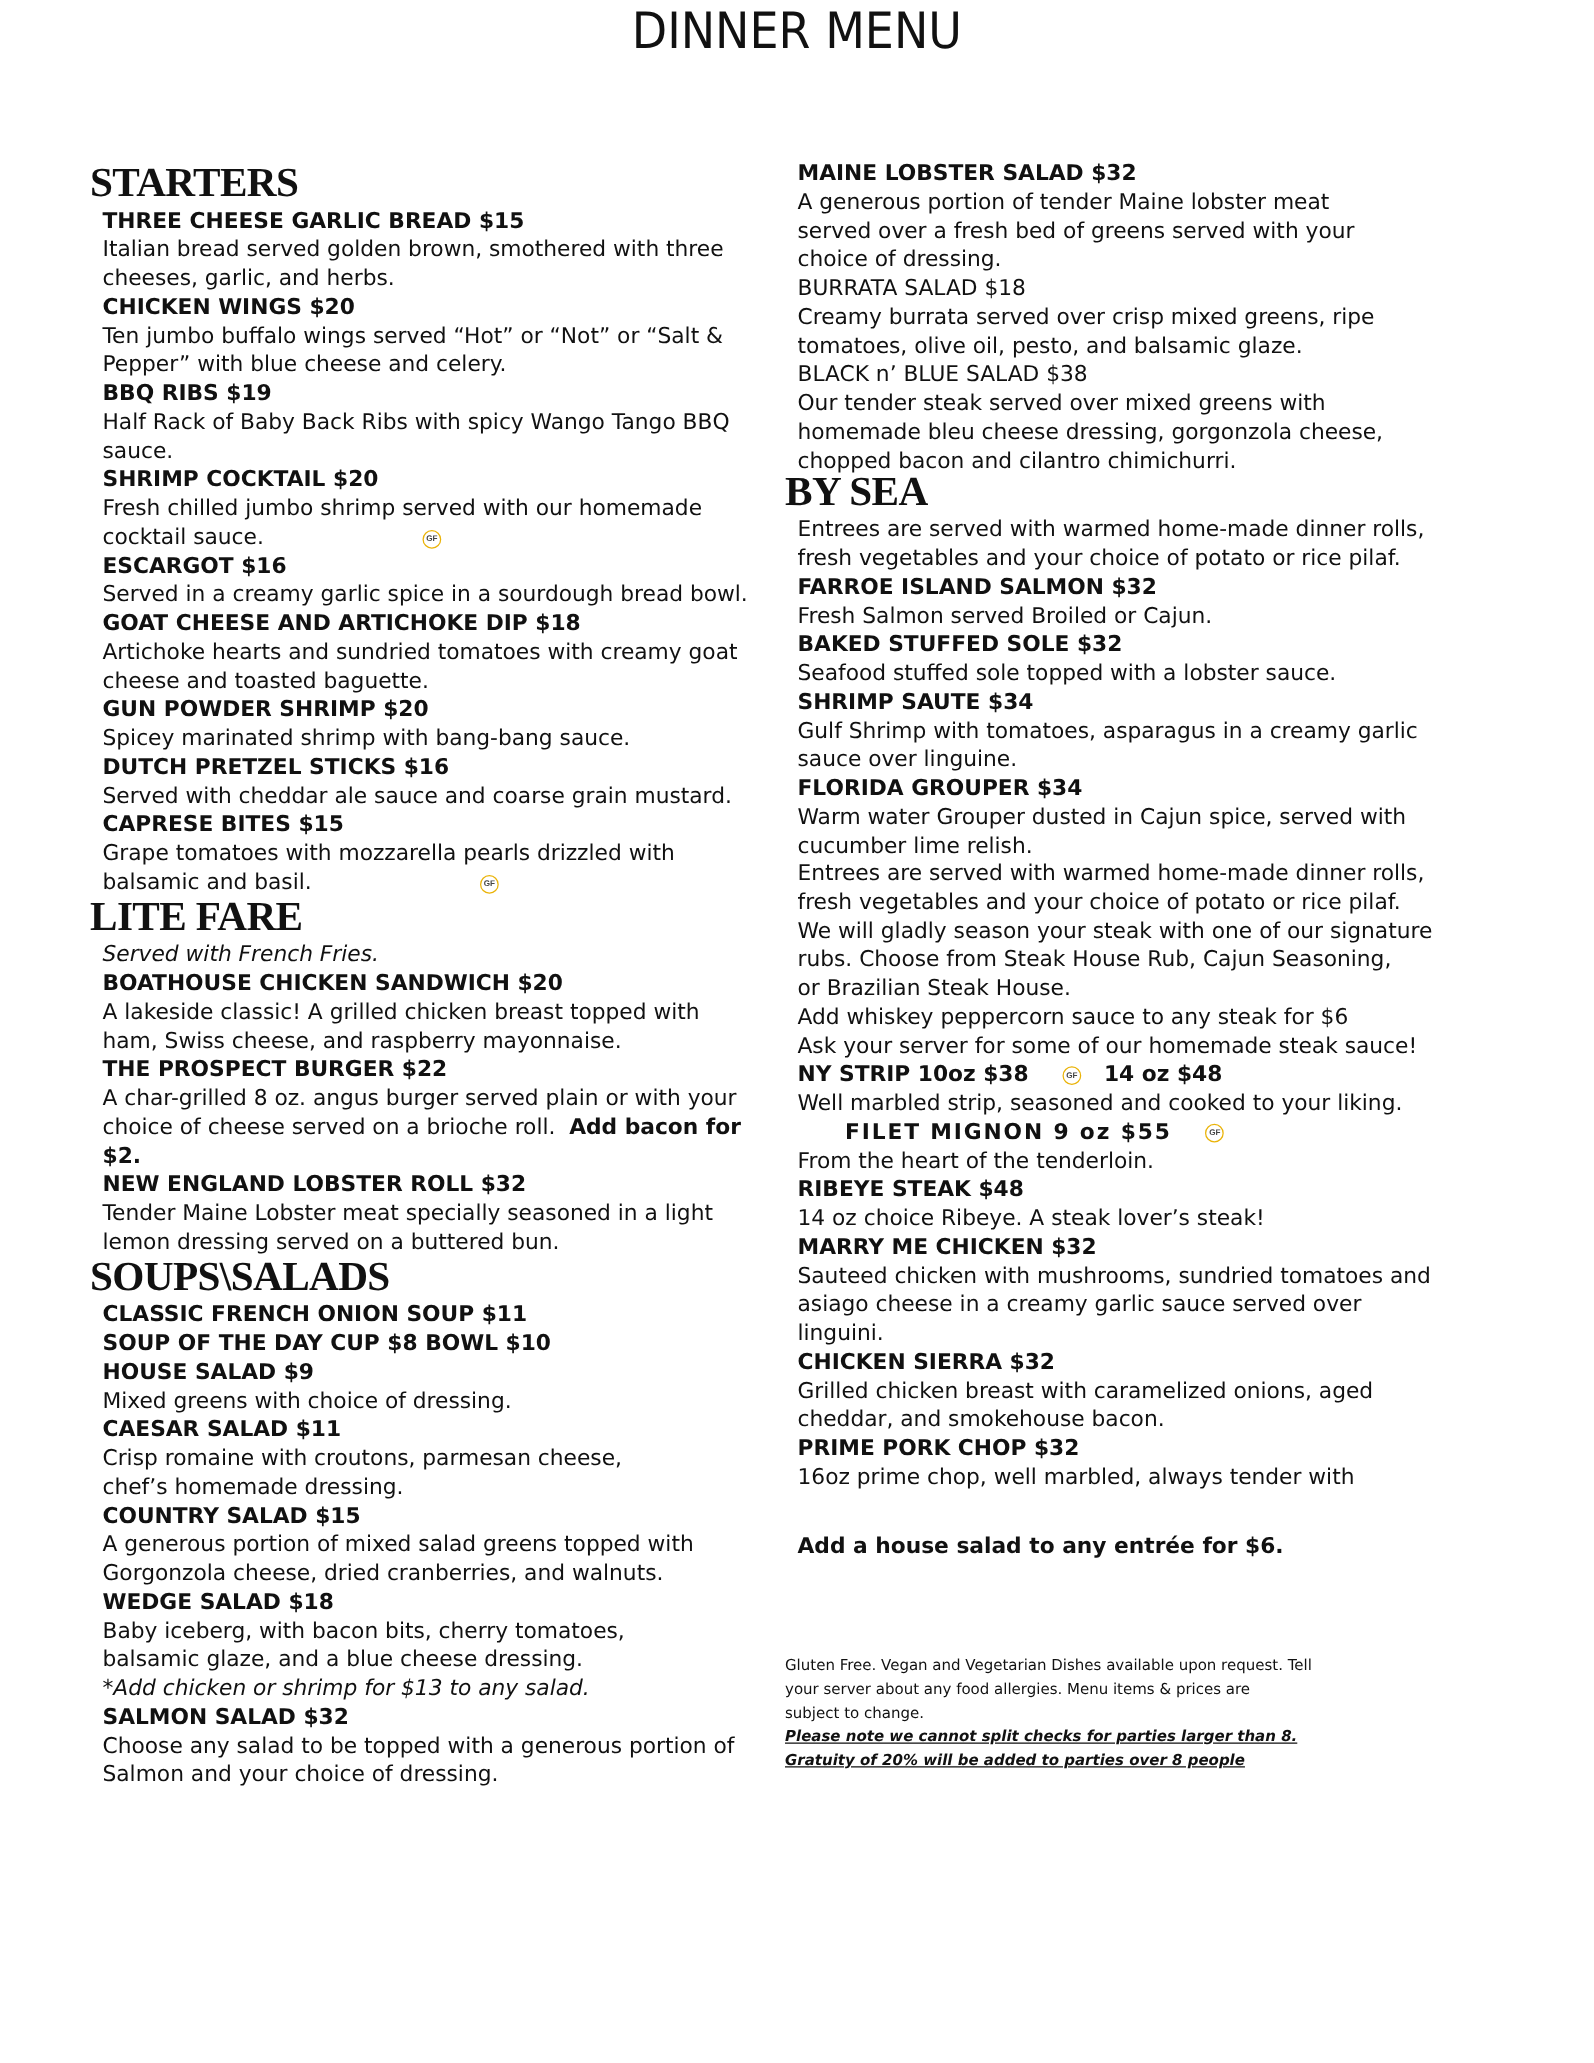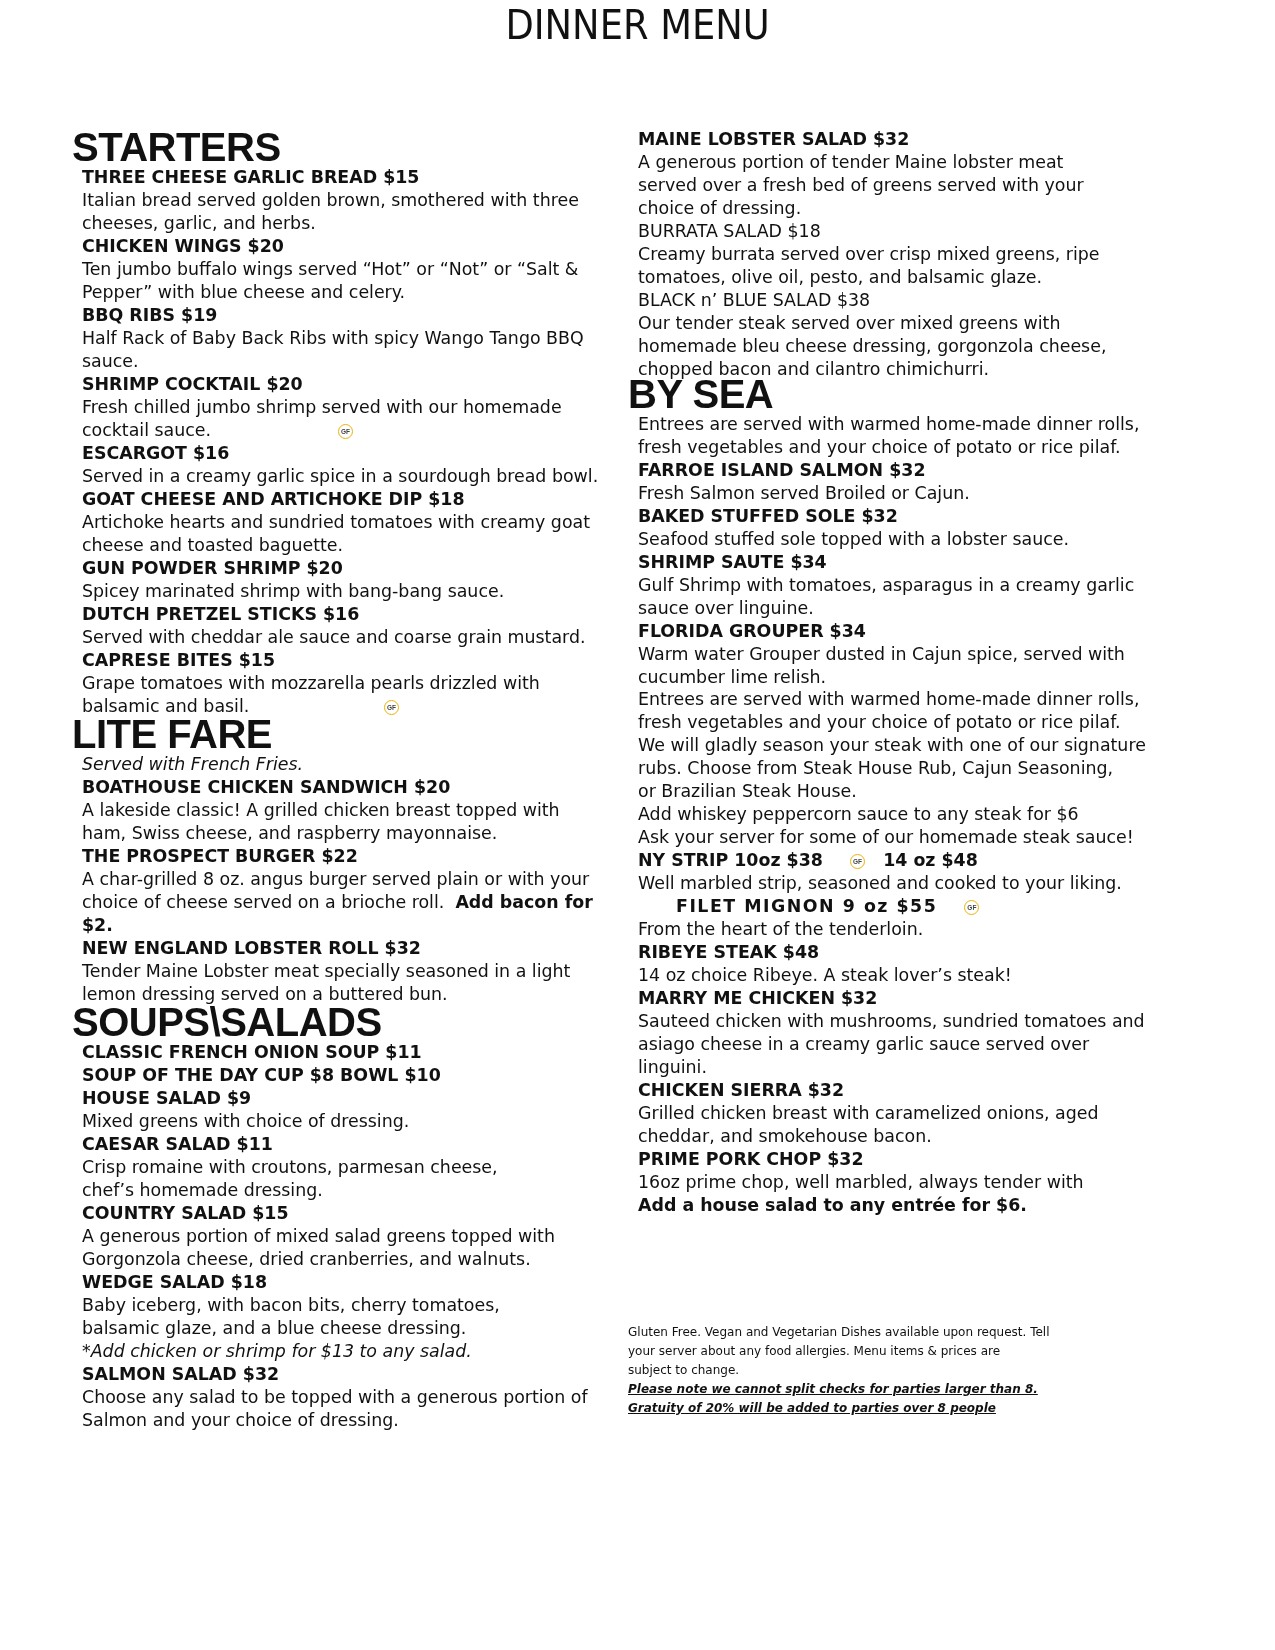--- a/index.html
+++ b/index.html
@@ -9,30 +9,30 @@
   }
   .title {
     position: absolute; top: 2px; left: 0; width: 1275px; text-align: center;
     font-family: "DejaVu Sans", sans-serif; font-size: 40px; letter-spacing: 0px;
     font-weight: normal; transform: scaleX(0.92);
   }
   .col { position: absolute; top: 0; }
   .col-left { left: 72px; width: 545px; }
   .col-right { left: 628px; width: 560px; }
   .section-head {
-    font-family: Liberation Sans, sans-serif; font-weight: bold; font-size: 40px;
+    font-family: Liberation Serif, serif; font-weight: bold; font-size: 33px;
     line-height: 38px; margin: 0; letter-spacing: -0.5px;
   }
   .entries { padding-left: 10px; }
   .line { font-size: 17.4px; line-height: 23px; white-space: nowrap; }
   .item-name { font-weight: bold; }
   .item-name.regular { font-weight: normal; }
   .desc { font-weight: normal; }
   .note-italic { font-style: italic; }
-  .note-bold { font-weight: bold; }
+  .note-bold { font-weight: bold; margin-top: 32px; }
   .inline-bold { font-weight: bold; }
   .gf {
     display: inline-block; width: 13px; height: 13px; border: 1px solid #eab308;
     border-radius: 50%; font-size: 6.5px; line-height: 13px; text-align: center;
     color: #444; font-weight: bold; vertical-align: middle; font-family: Liberation Sans, sans-serif; margin-left: 21px;
   }
   .gf-abs { position: absolute; }
   .footer {
     position: absolute; left: 628px; top: 1323px; width: 560px;
     font-size: 12px; line-height: 19px;

